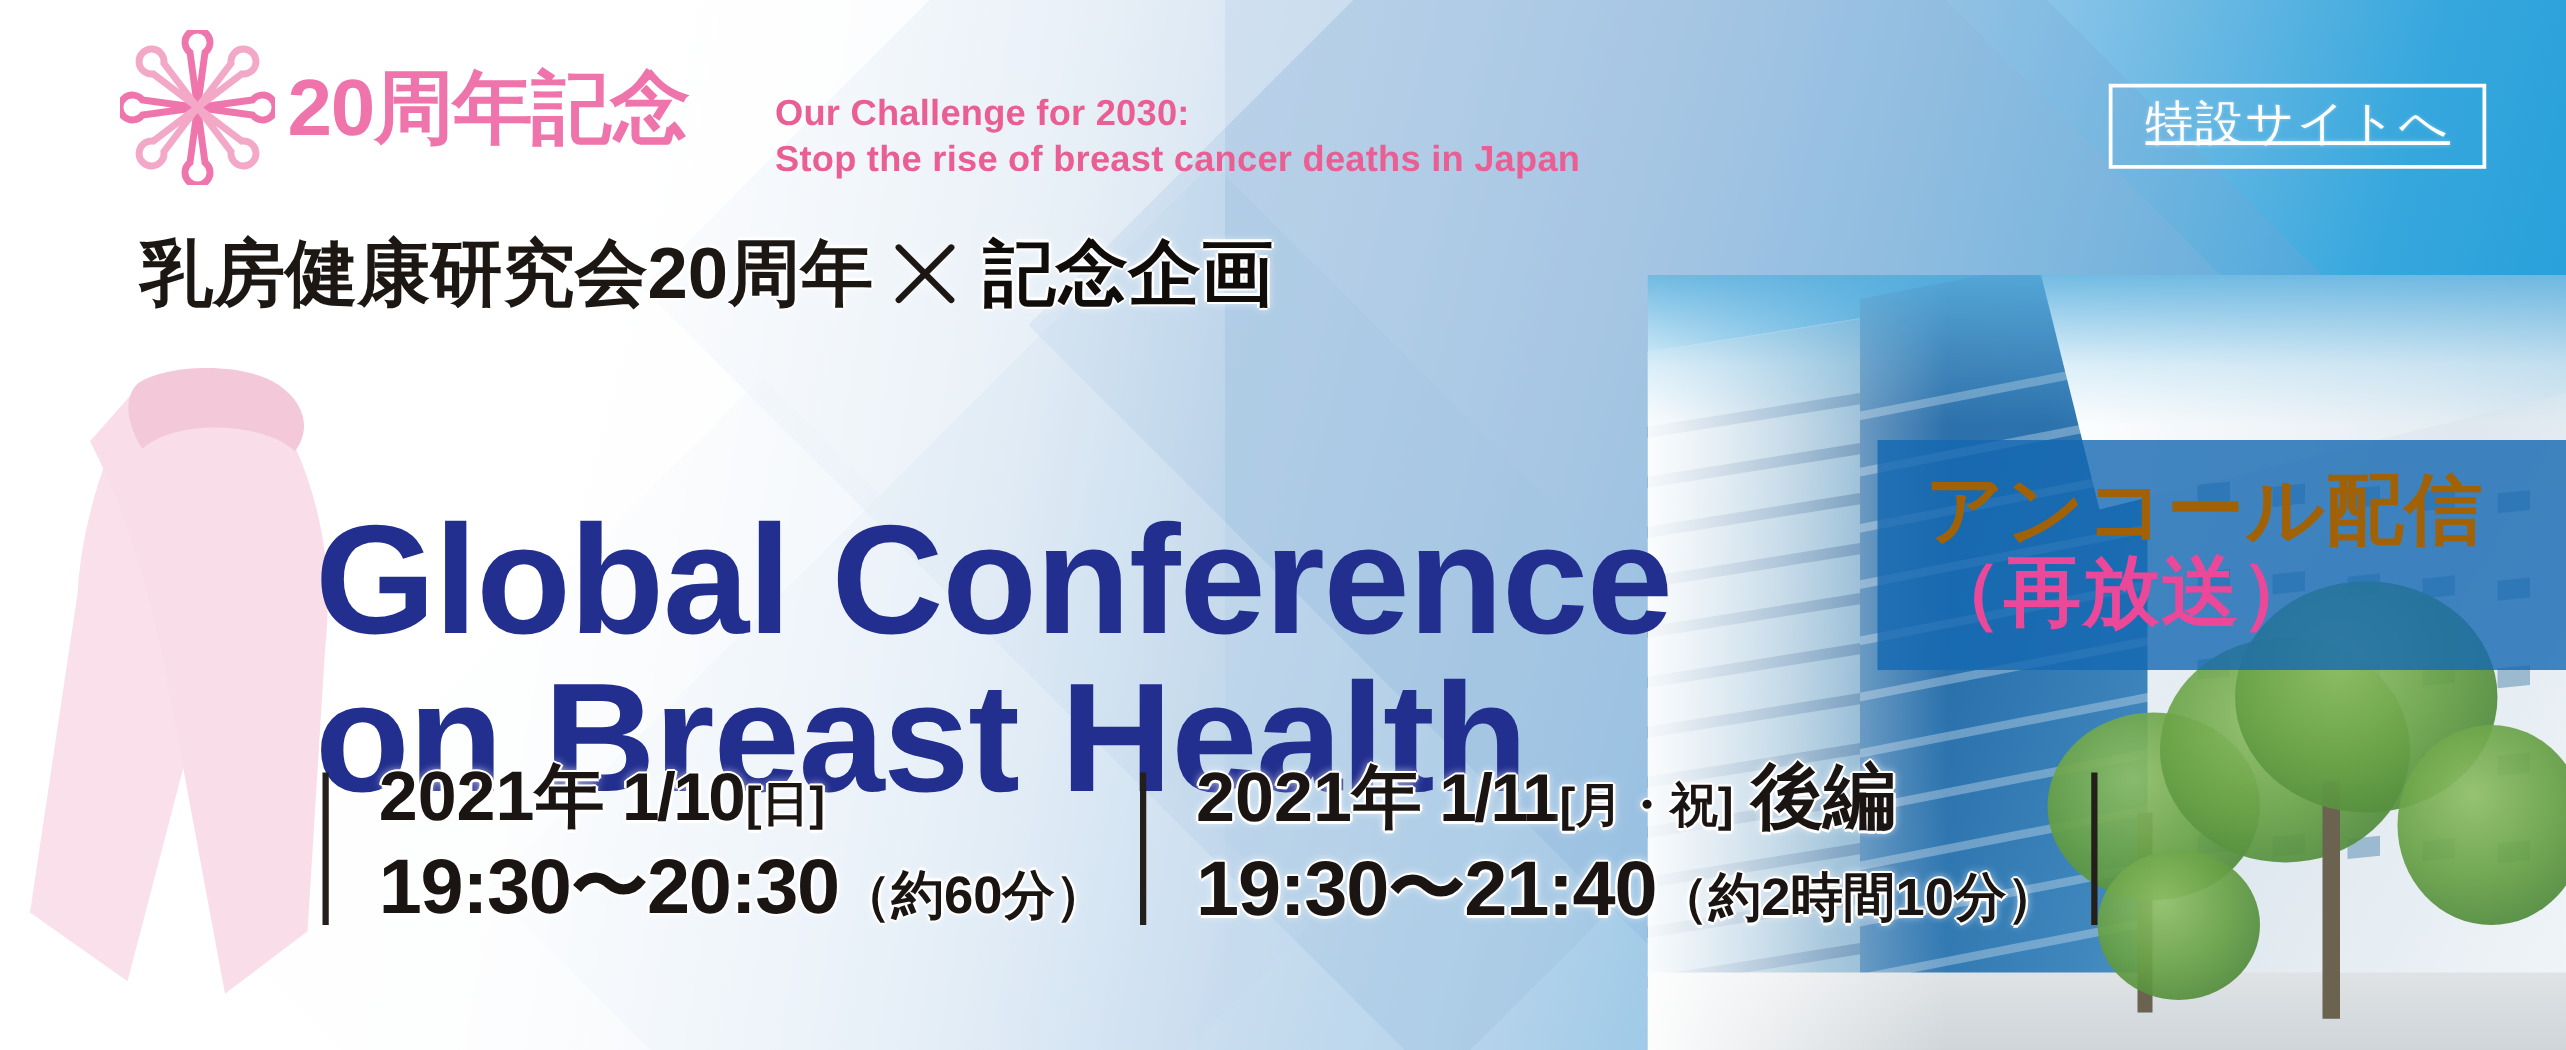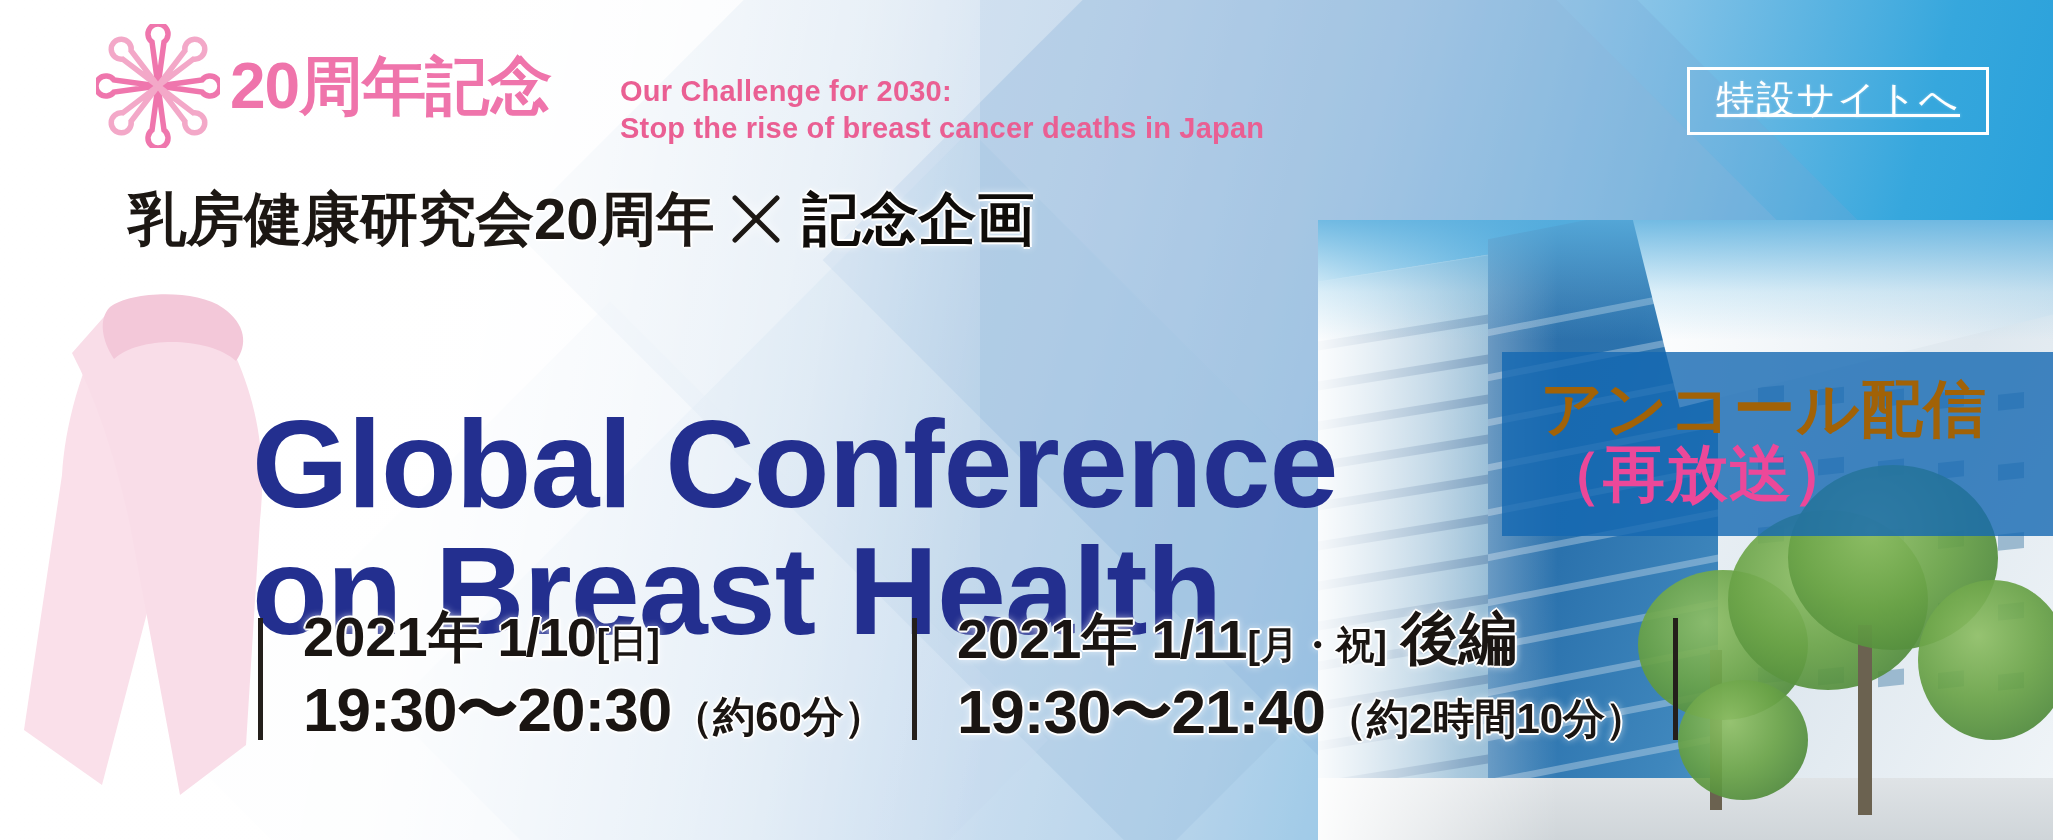--- a/index.html
+++ b/index.html
@@ -183,21 +183,21 @@
     letter-spacing:2px;
     padding:10px 26px 14px;
     line-height:1;
     white-space:nowrap;
     text-shadow:0 0 3px rgba(255,255,255,.35);
   }
 
   
   .collab{
     position:absolute;
-    left:128px; top:190px;
+    left:112px; top:190px;
     display:flex;
     align-items:center;
     gap:14px;
     white-space:nowrap;
   }
   .collab .t{
     font-size:58px;
     font-weight:700;
     color:#1c1713;
     line-height:1;

